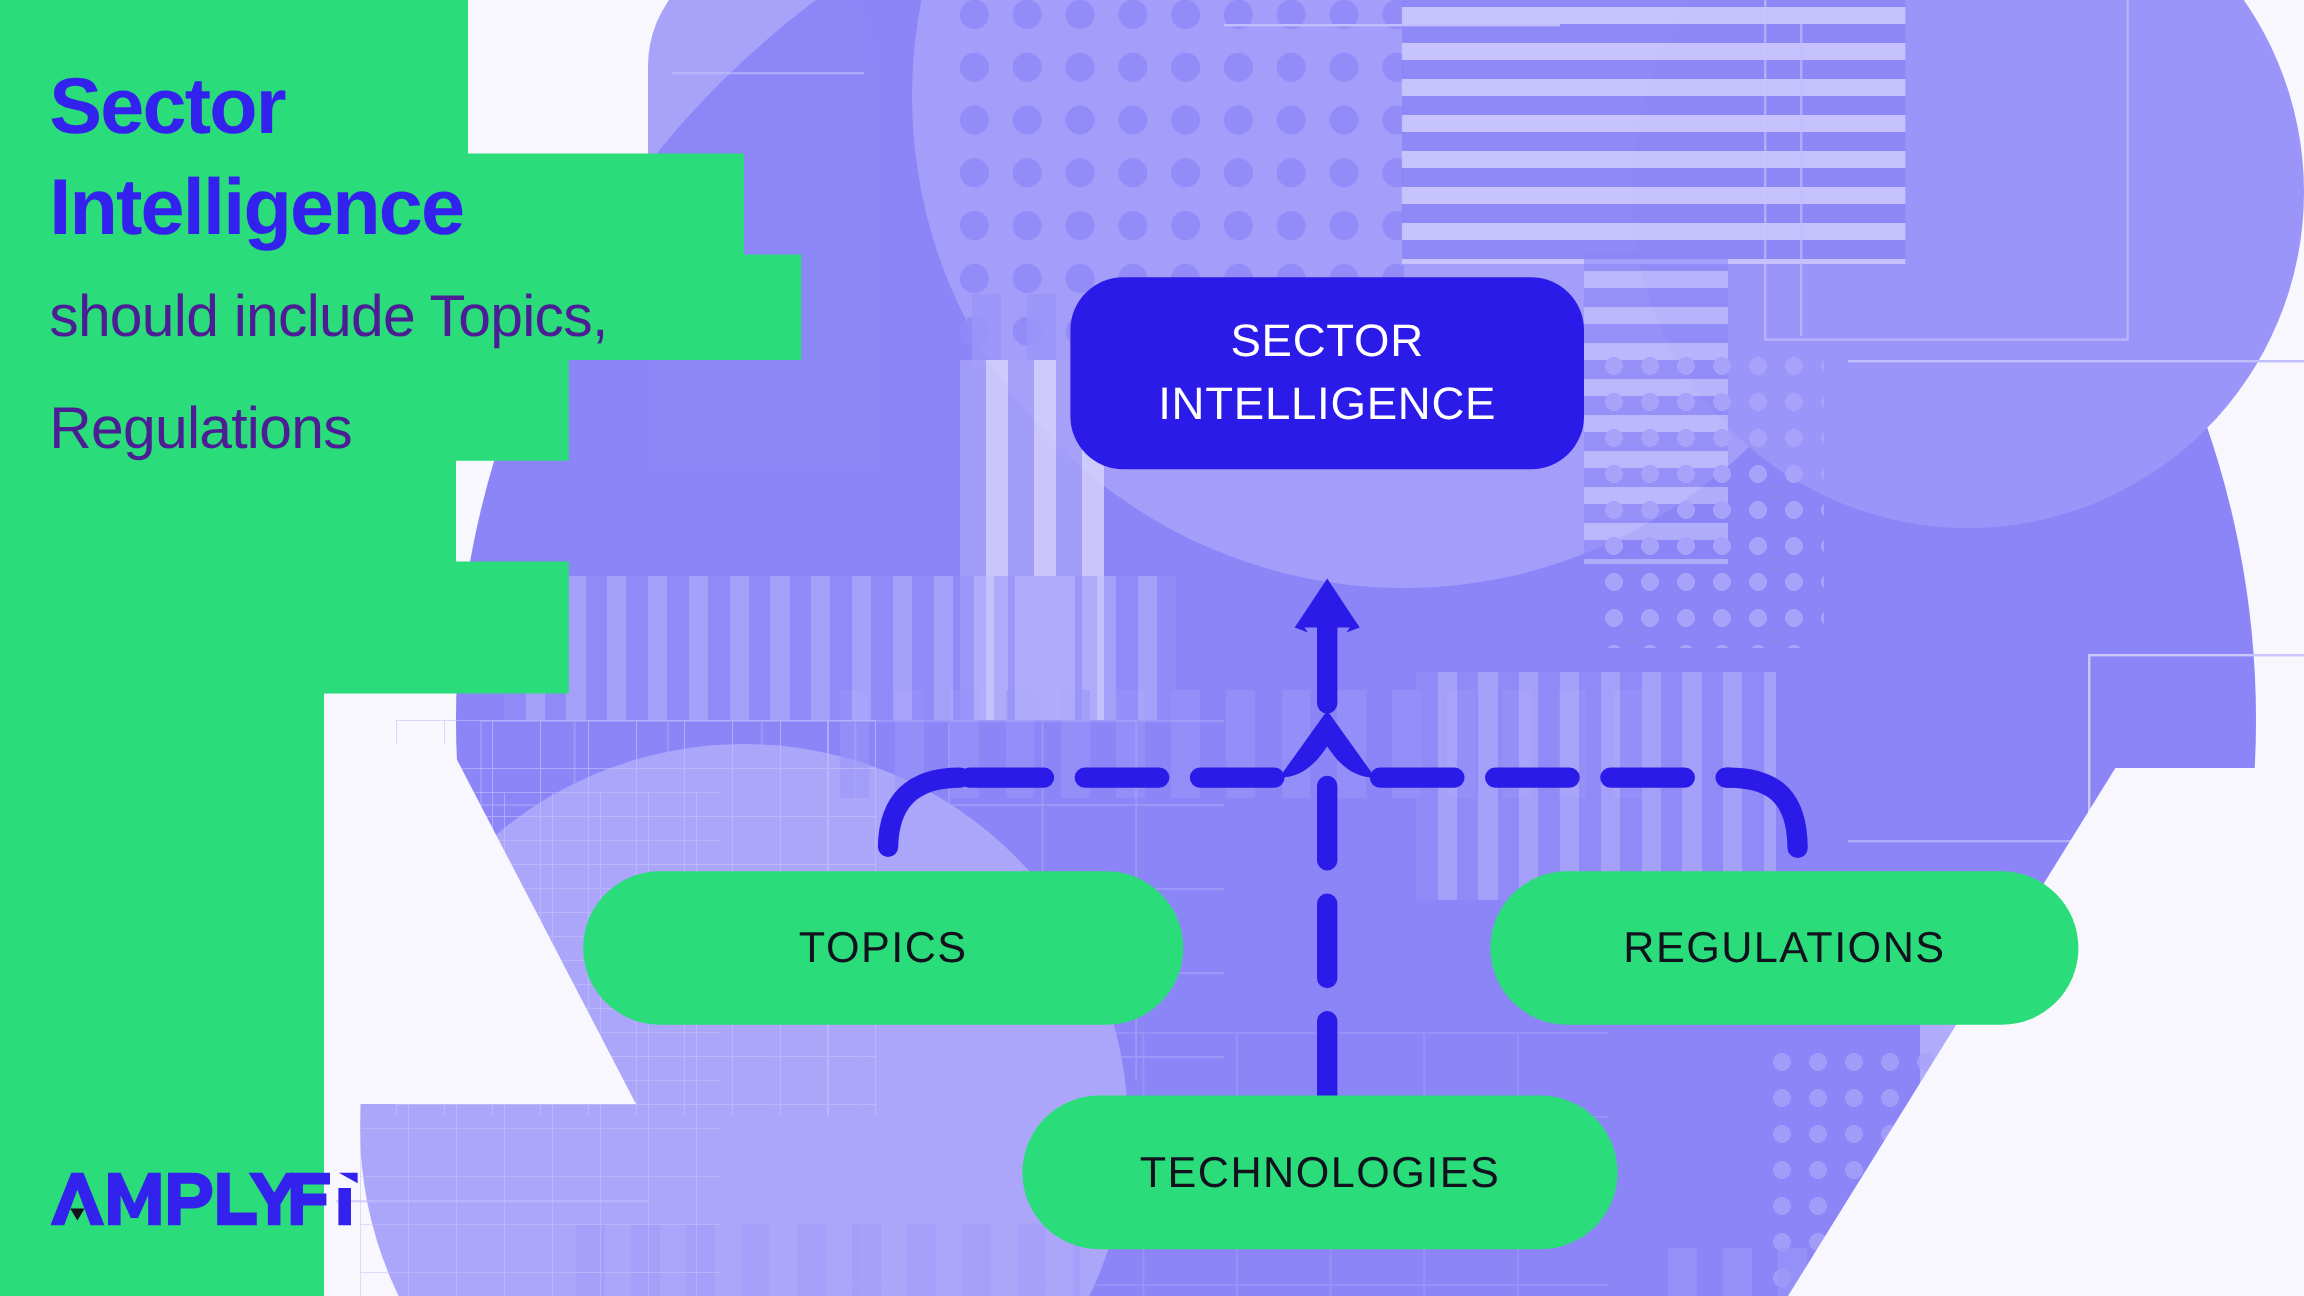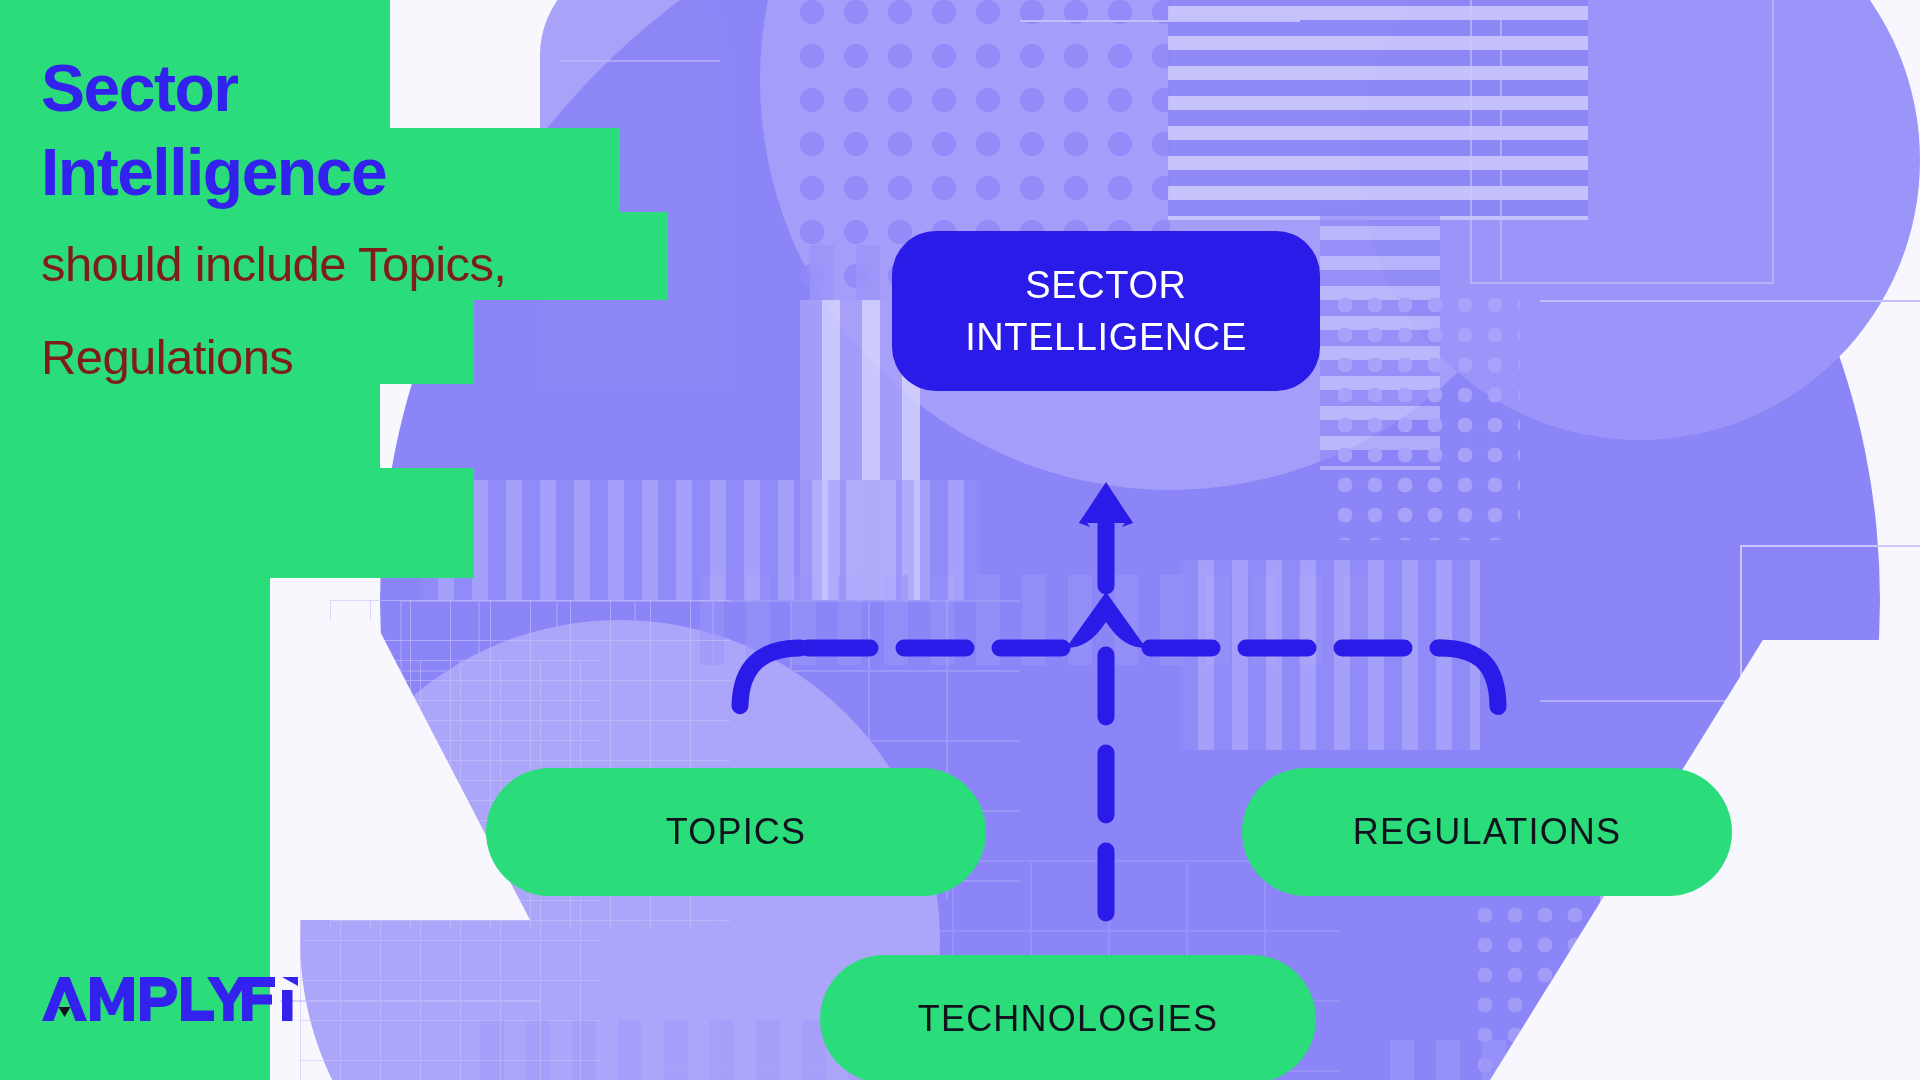--- a/index.html
+++ b/index.html
@@ -187,21 +187,21 @@
   .headline {
     color: #3322EE;
     font-size: 66px;
     line-height: 84px;
     font-weight: 800;
     letter-spacing: -1.5px;
     margin: 0;
     font-family: "Liberation Sans", sans-serif;
   }
   .subhead {
-    color: #7f1d1d;
+    color: #4c1d95;
     font-size: 49px;
     line-height: 85px;
     font-weight: 400;
     letter-spacing: -0.6px;
     margin: 0;
     padding-top: 8px;
     font-family: "Liberation Sans", sans-serif;
   }
 
   
@@ -235,25 +235,24 @@
     letter-spacing: 0.6px;
     font-weight: 400;
   }
   .node-leaf {
     background: #2BDC7A;
     color: #12121E;
     font-size: 36px;
     letter-spacing: 1.2px;
     font-weight: 400;
     border-radius: 64px;
-    margin-top: 42px;
   }
   .node-topics      { left: 486px;  top: 726px;  width: 500px; height: 128px; }
   .node-regulations { left: 1242px; top: 726px;  width: 490px; height: 128px; }
-  .node-tech        { left: 820px;  top: 913px;  width: 496px; height: 128px; }
+  .node-tech        { left: 852px;  top: 913px;  width: 496px; height: 128px; }
 
   .connectors { position: absolute; inset: 0; pointer-events: none; }
 </style>
 </head>
 <body>
 
 <div id="stage">
 
   <div class="bg-layer">
 

